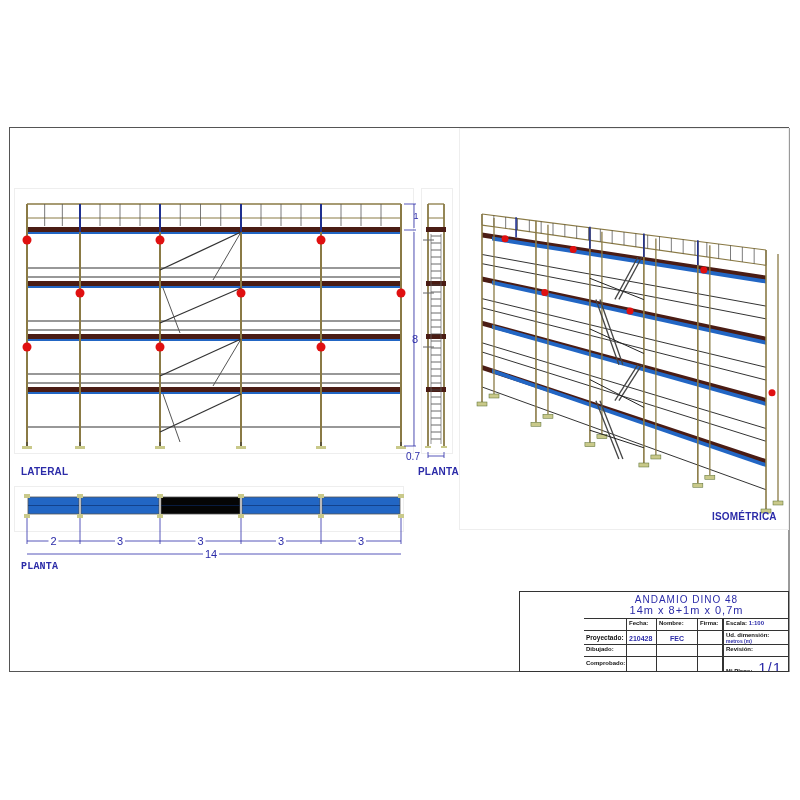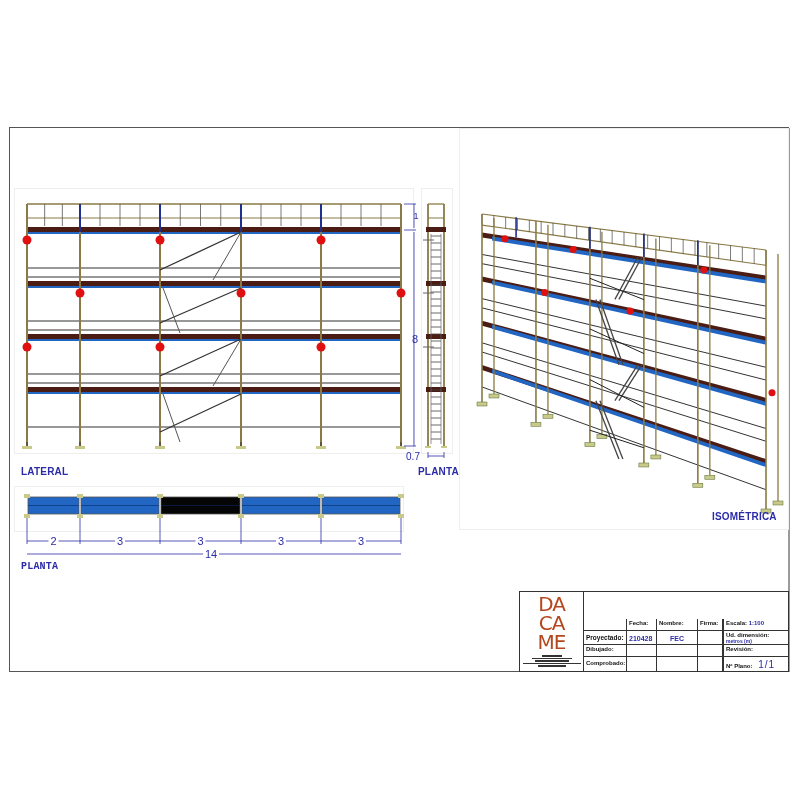--- a/index.html
+++ b/index.html
@@ -296,31 +296,23 @@
     <circle cx="630" cy="311.02" r="3.5" fill="#e01010"></circle>
     <circle cx="772" cy="392.8" r="3.5" fill="#e01010"></circle>
   </svg>
 
 <div class="view-label" style="left:21px;top:466px;">LATERAL</div>
 <div class="view-label" style="left:418px;top:466px;">PLANTA</div>
 <div class="view-label" style="left:21px;top:561px;font-family:Liberation Mono, monospace;">PLANTA</div>
 <div class="view-label" style="left:712px;top:511px;">ISOMÉTRICA</div>
 
 <div id="title-block">
-  <div id="logo-cell">
-    <div class="logo-row" style="top:2px;">DA</div>
-    <div class="logo-row" style="top:21px;">CA</div>
-    <div class="logo-row" style="top:40px;">ME</div>
-    <div id="logo-small">
-      <div style="width:20px"></div>
-        <div style="width:40px"></div>
-        <div style="width:34px"></div>
-        <div style="width:58px"></div>
-        <div style="width:28px"></div>
-    </div>
+  <div id="tb-title">
+    <div style="letter-spacing:1px;">ANDAMIO DINO 48</div>
+    <div class="line2">14m x 8+1m x 0,7m</div>
   </div>
 
   <div class="tb-cell" style="left:64px;top:27px;width:43px;height:12px;"></div>
   <div class="tb-cell" style="left:107px;top:27px;width:30px;height:12px;">Fecha:</div>
   <div class="tb-cell" style="left:137px;top:27px;width:41px;height:12px;">Nombre:</div>
   <div class="tb-cell" style="left:178px;top:27px;width:26px;height:12px;border-right:2px solid #333;">Firma:</div>
   <div class="tb-cell" style="left:204px;top:27px;width:65px;height:12px;border-right:none;">
     <span>Escala:</span>
     <span class="tb-val">1:100</span>
   </div>
@@ -339,15 +331,15 @@
   <div class="tb-cell" style="left:137px;top:53px;width:41px;height:12px;"></div>
   <div class="tb-cell" style="left:178px;top:53px;width:26px;height:12px;border-right:2px solid #333;"></div>
   <div class="tb-cell" style="left:204px;top:53px;width:65px;height:12px;border-right:none;">Revisión:</div>
 
   <div class="tb-cell" style="left:64px;top:65px;width:43px;height:14px;border-bottom:none;padding-top:3px;">Comprobado:</div>
   <div class="tb-cell" style="left:107px;top:65px;width:30px;height:14px;border-bottom:none;"></div>
   <div class="tb-cell" style="left:137px;top:65px;width:41px;height:14px;border-bottom:none;"></div>
   <div class="tb-cell" style="left:178px;top:65px;width:26px;height:14px;border-bottom:none;border-right:2px solid #333;"></div>
   <div class="tb-cell" style="left:204px;top:65px;width:65px;height:14px;border:none;padding-top:2px;">
     <span>Nº Plano:</span>
-    <span class="tb-val" style="font-size:10px;font-weight:normal;margin-left:4px;letter-spacing:1px;">1/1</span>
+    <span class="tb-val" style="font-size:15px;font-weight:normal;margin-left:4px;letter-spacing:1px;">1/1</span>
   </div>
 </div>
 
 </body></html>

